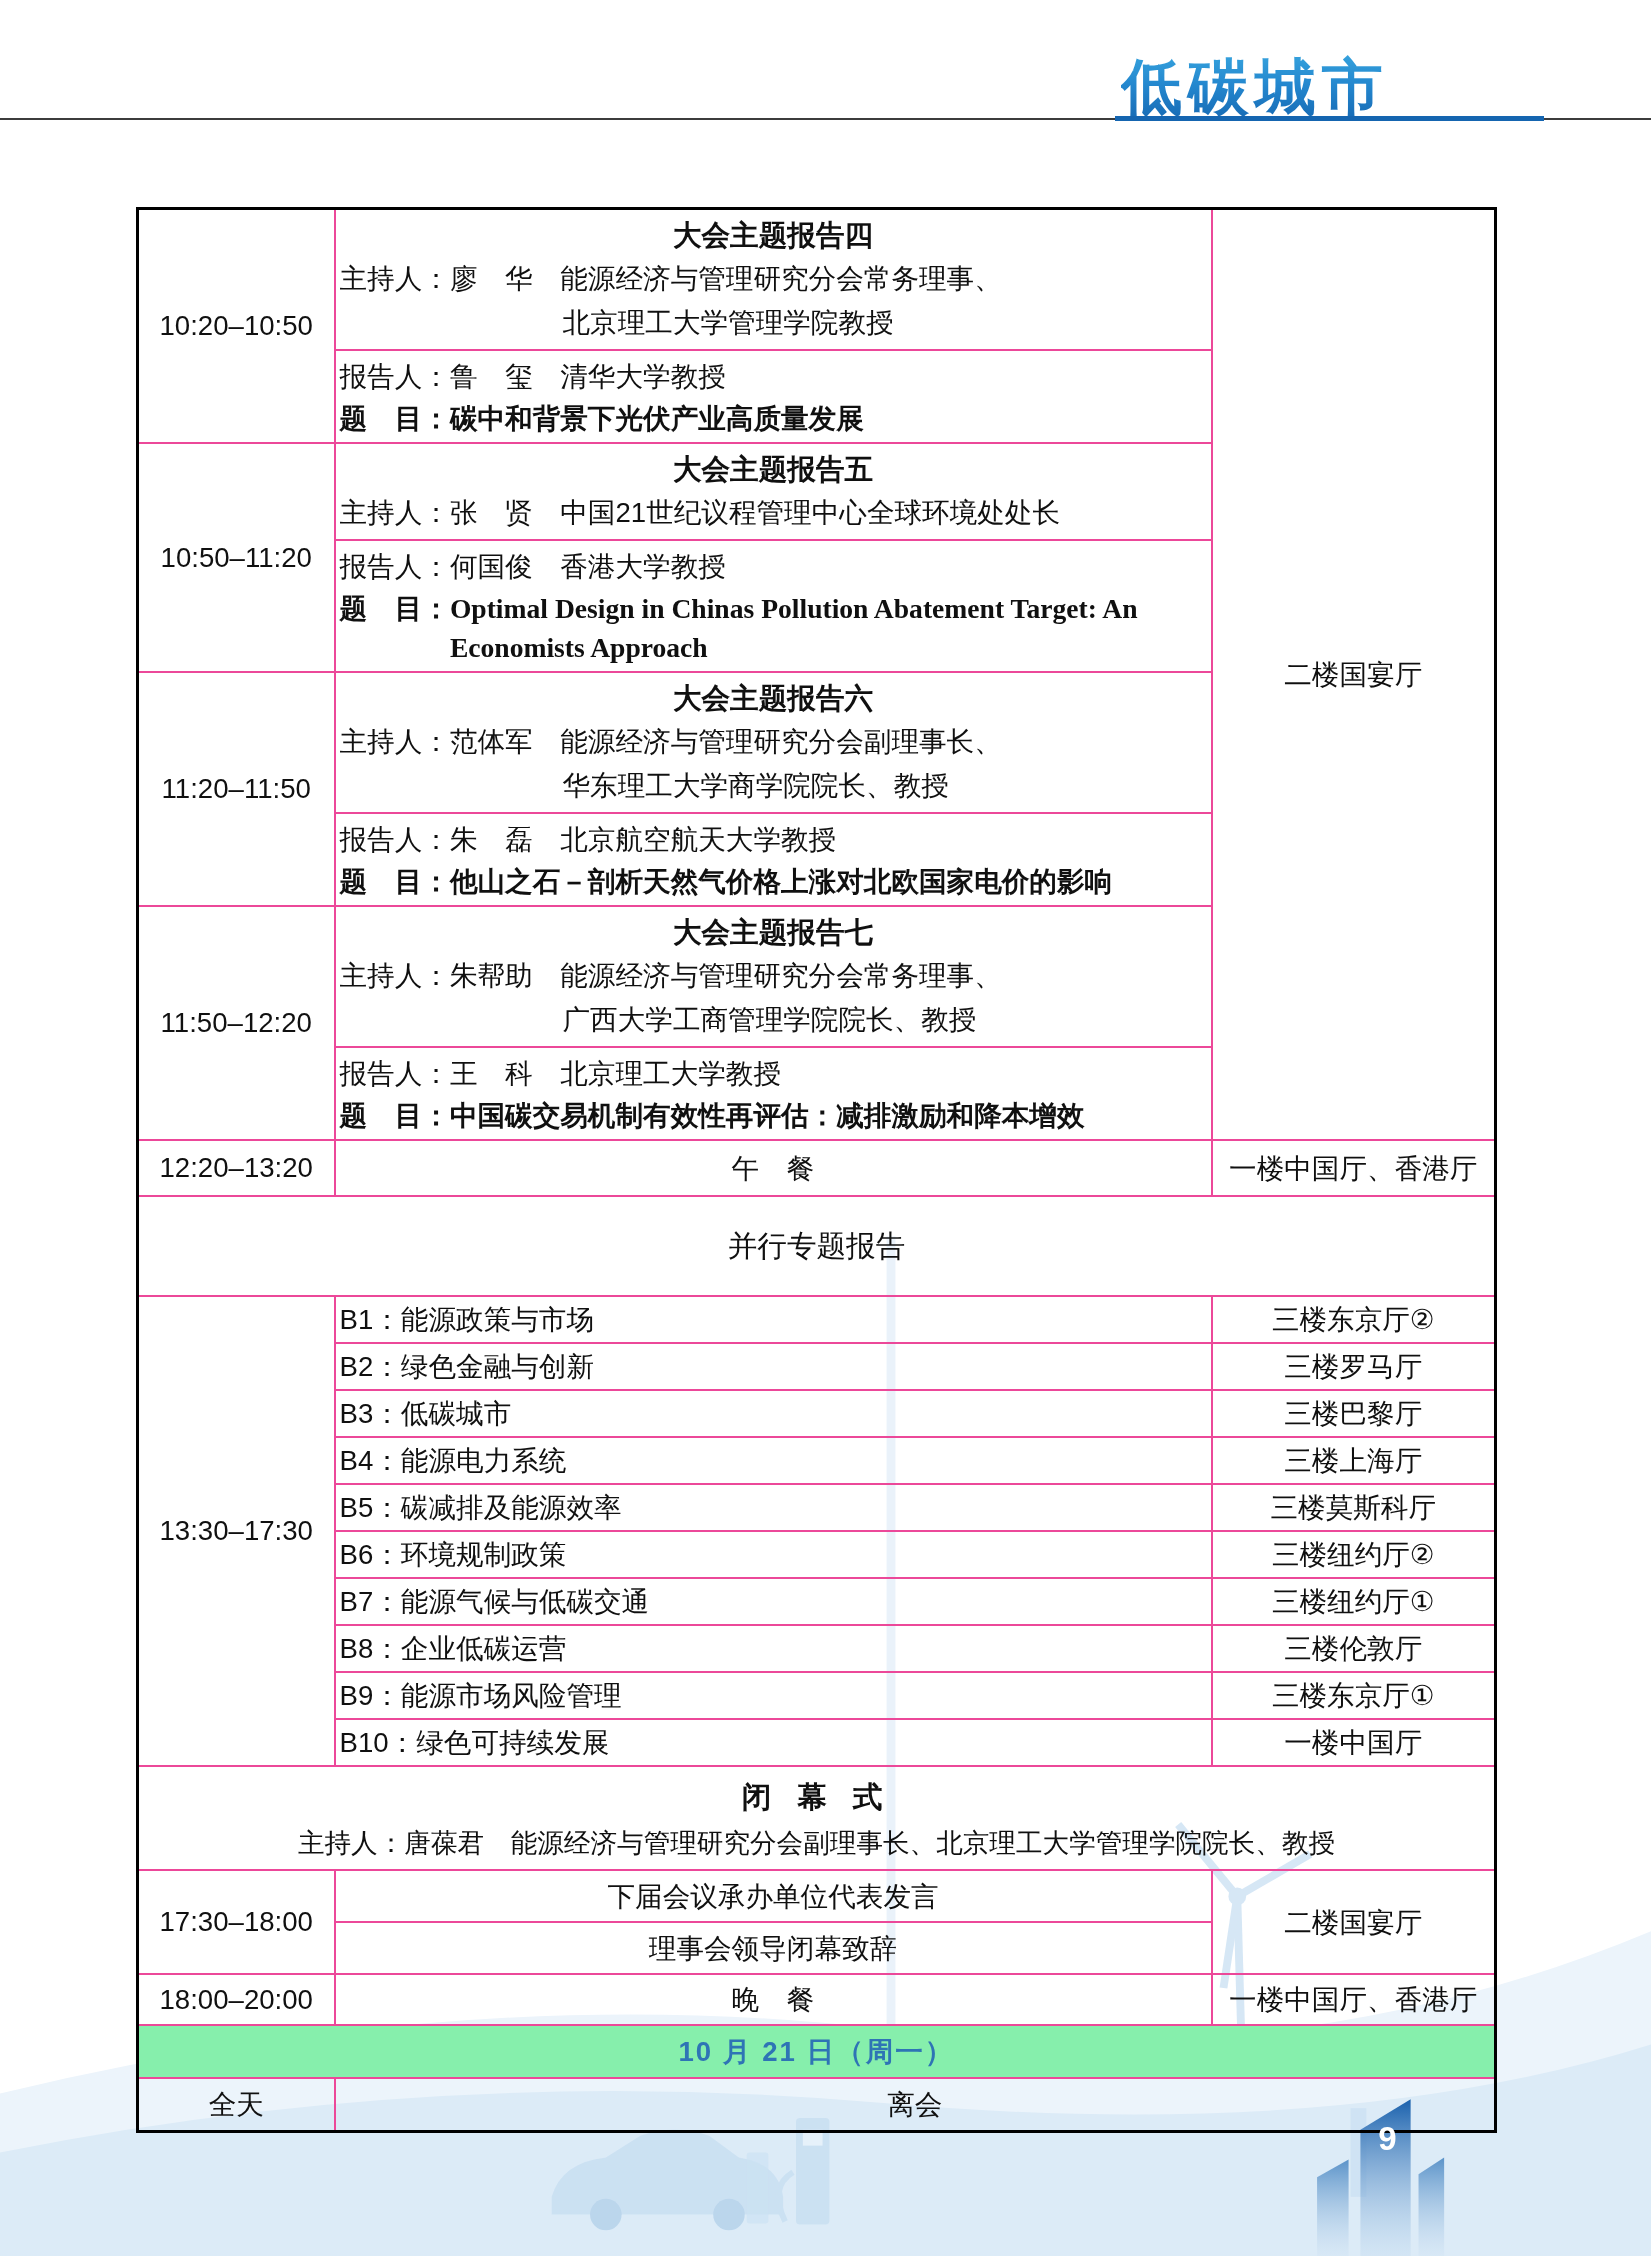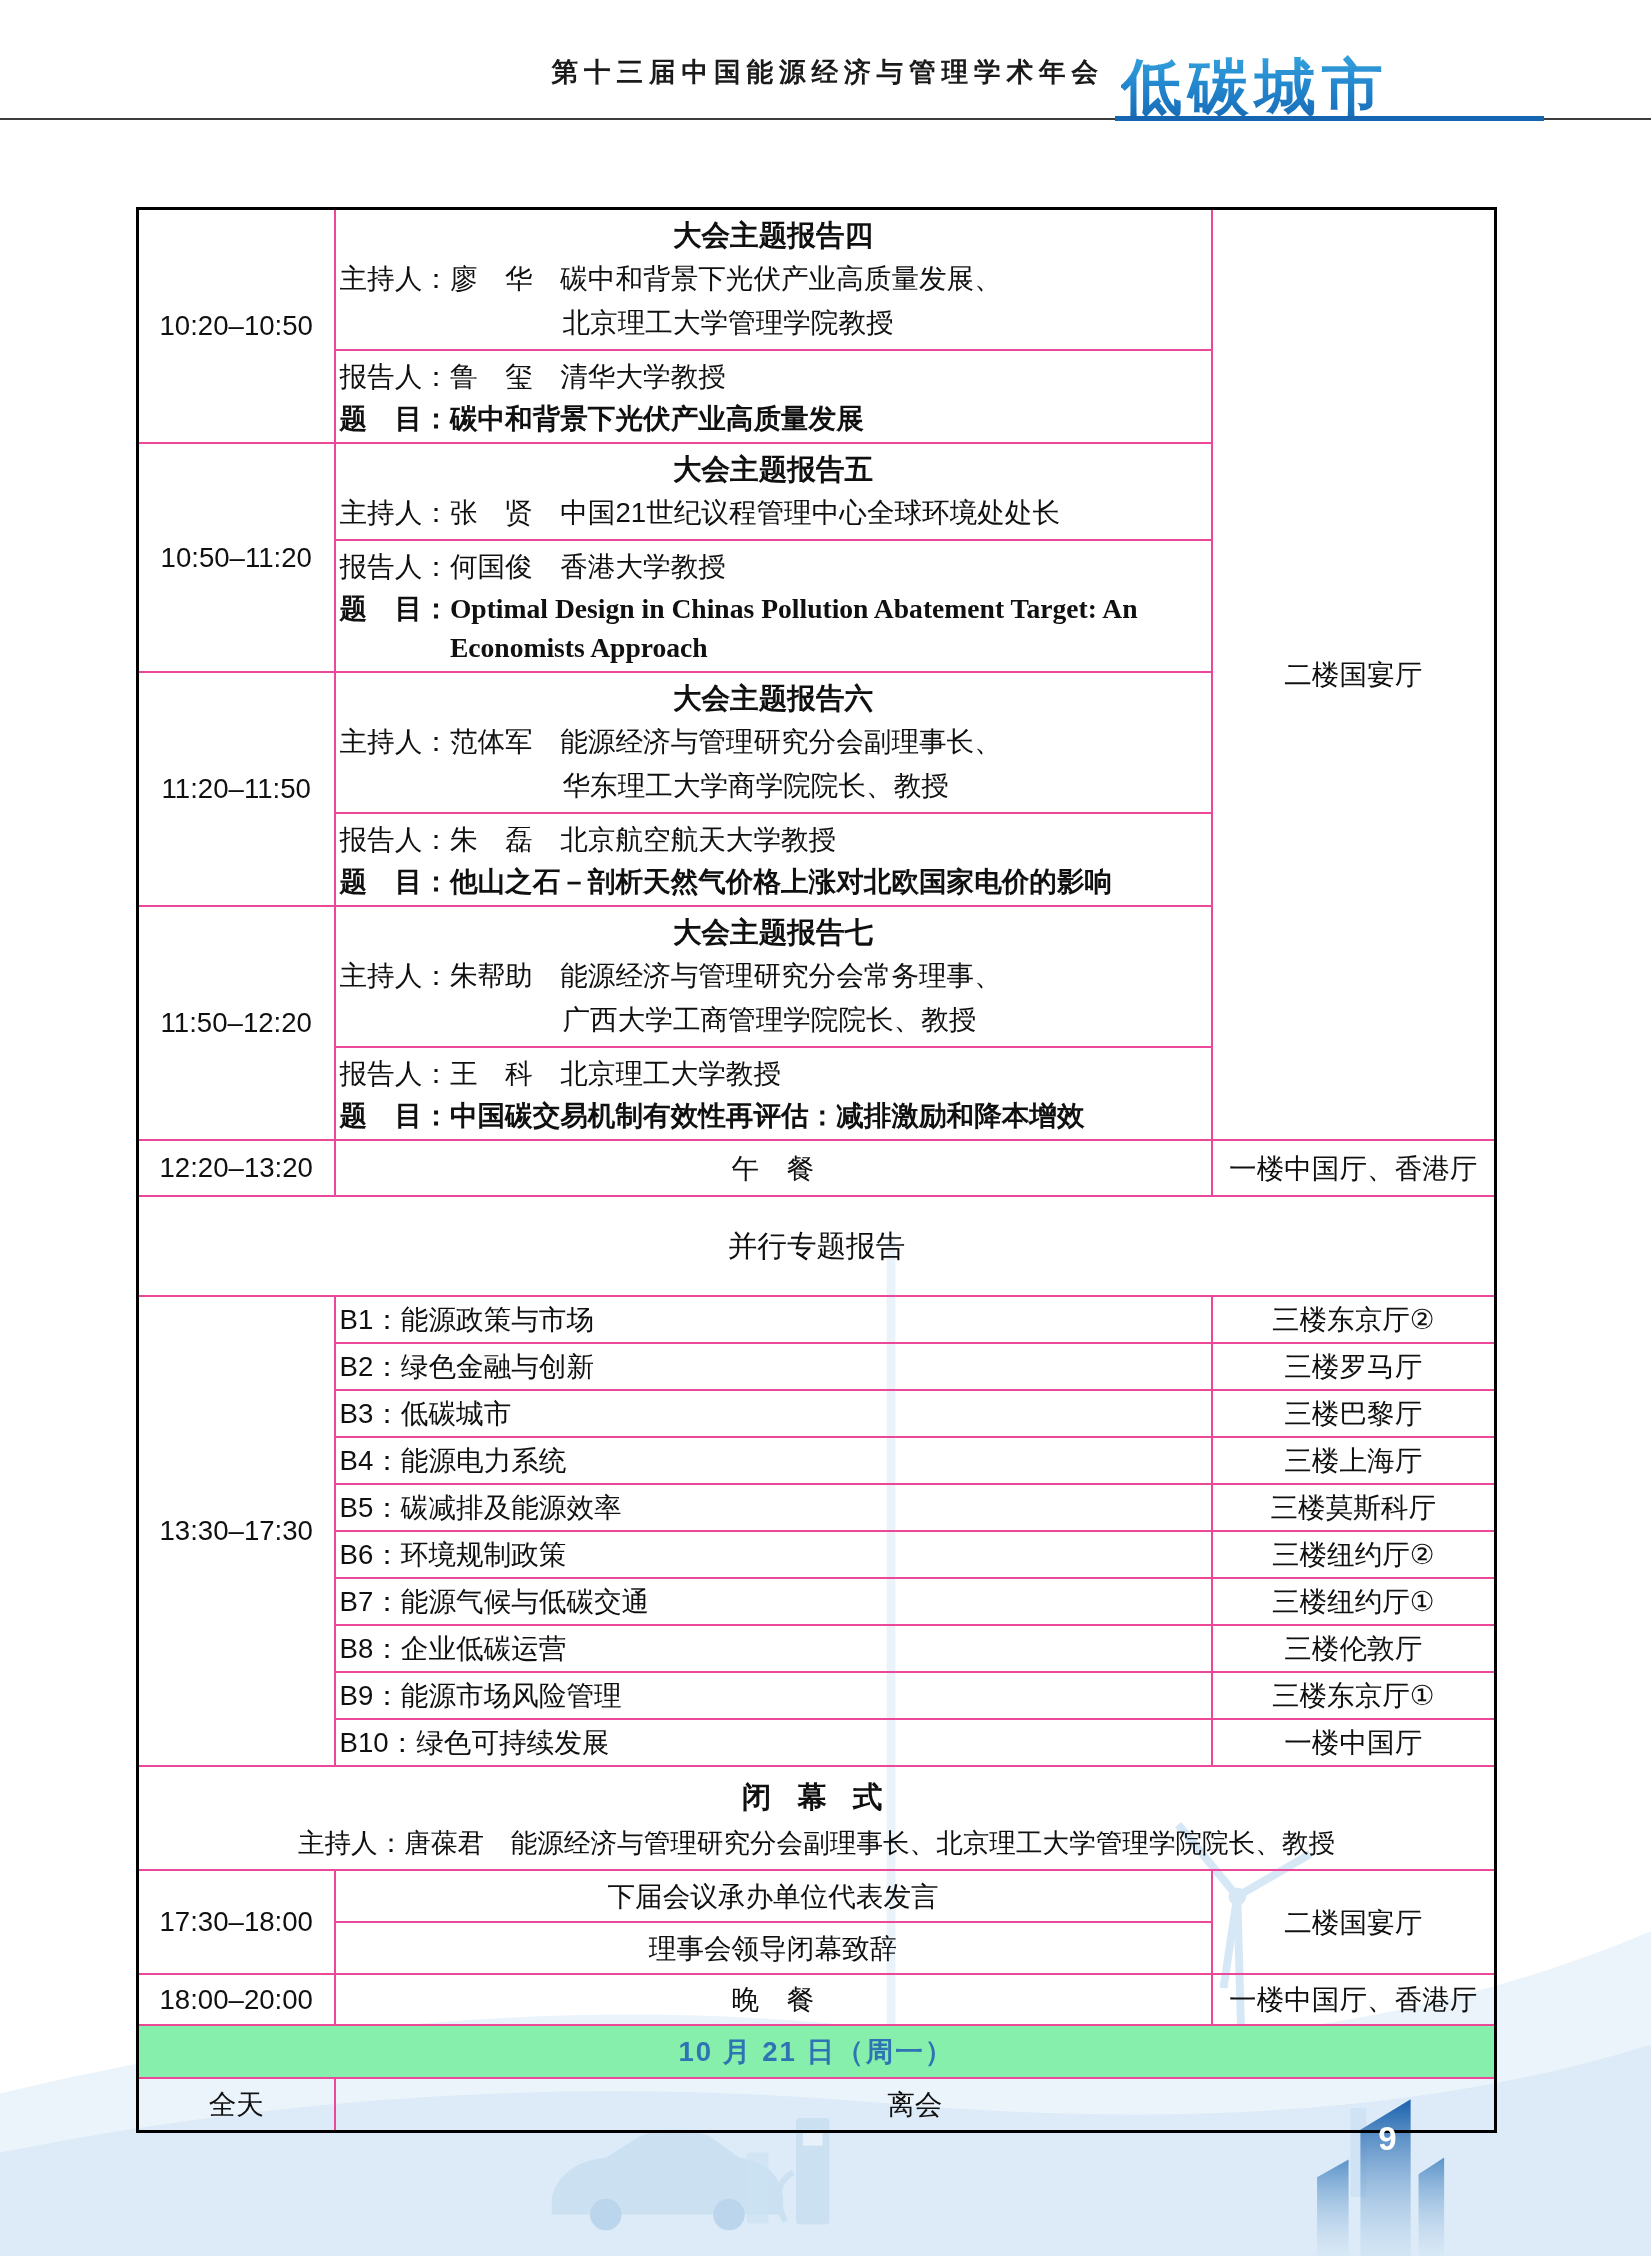--- a/index.html
+++ b/index.html
@@ -102,39 +102,38 @@
 
     <g>
       <rect x="1371" y="2140" width="16" height="90" fill="#cfe3f4"></rect>
       <polygon points="1337,2210 1369,2192 1369,2291 1337,2291" fill="url(#bld2)"></polygon>
       <polygon points="1381,2162 1432,2131 1432,2291 1381,2291" fill="url(#bld)"></polygon>
       <polygon points="1440,2207 1466,2190 1466,2291 1440,2291" fill="url(#bld2)"></polygon>
     </g>
   </svg>
 
   <div class="header-titles">
-    <div class="l1">第十三届中国能源经济与管理学术年会</div>
   </div>
   <div class="handbook">低碳城市</div>
   <div class="header-rule"></div>
   <div class="handbook-underline"></div>
 
   <table class="sched">
     <colgroup>
         <col style="width:197px">
         <col style="width:877px">
         <col style="width:284px">
       </colgroup>
 
     <tbody>
         <tr class="h-a0">
       <td class="c-time" rowspan="2">10:20–10:50</td>
       <td class="c-content">
         <div class="r-title">大会主题报告四</div>
-        <div class="line">主持人：廖　华　碳中和背景下光伏产业高质量发展、</div>
+        <div class="line">主持人：廖　华　能源经济与管理研究分会常务理事、</div>
         <div class="line host-cont">北京理工大学管理学院教授</div>
       </td>
       <td class="c-loc" rowspan="8">二楼国宴厅</td>
     </tr>
     <tr class="h-b0">
       <td class="c-content">
         <div class="line">报告人：鲁　玺　清华大学教授</div>
         <div class="topic-row">
           <span class="topic-label">题　目：</span>
           <div class="topic-value">

